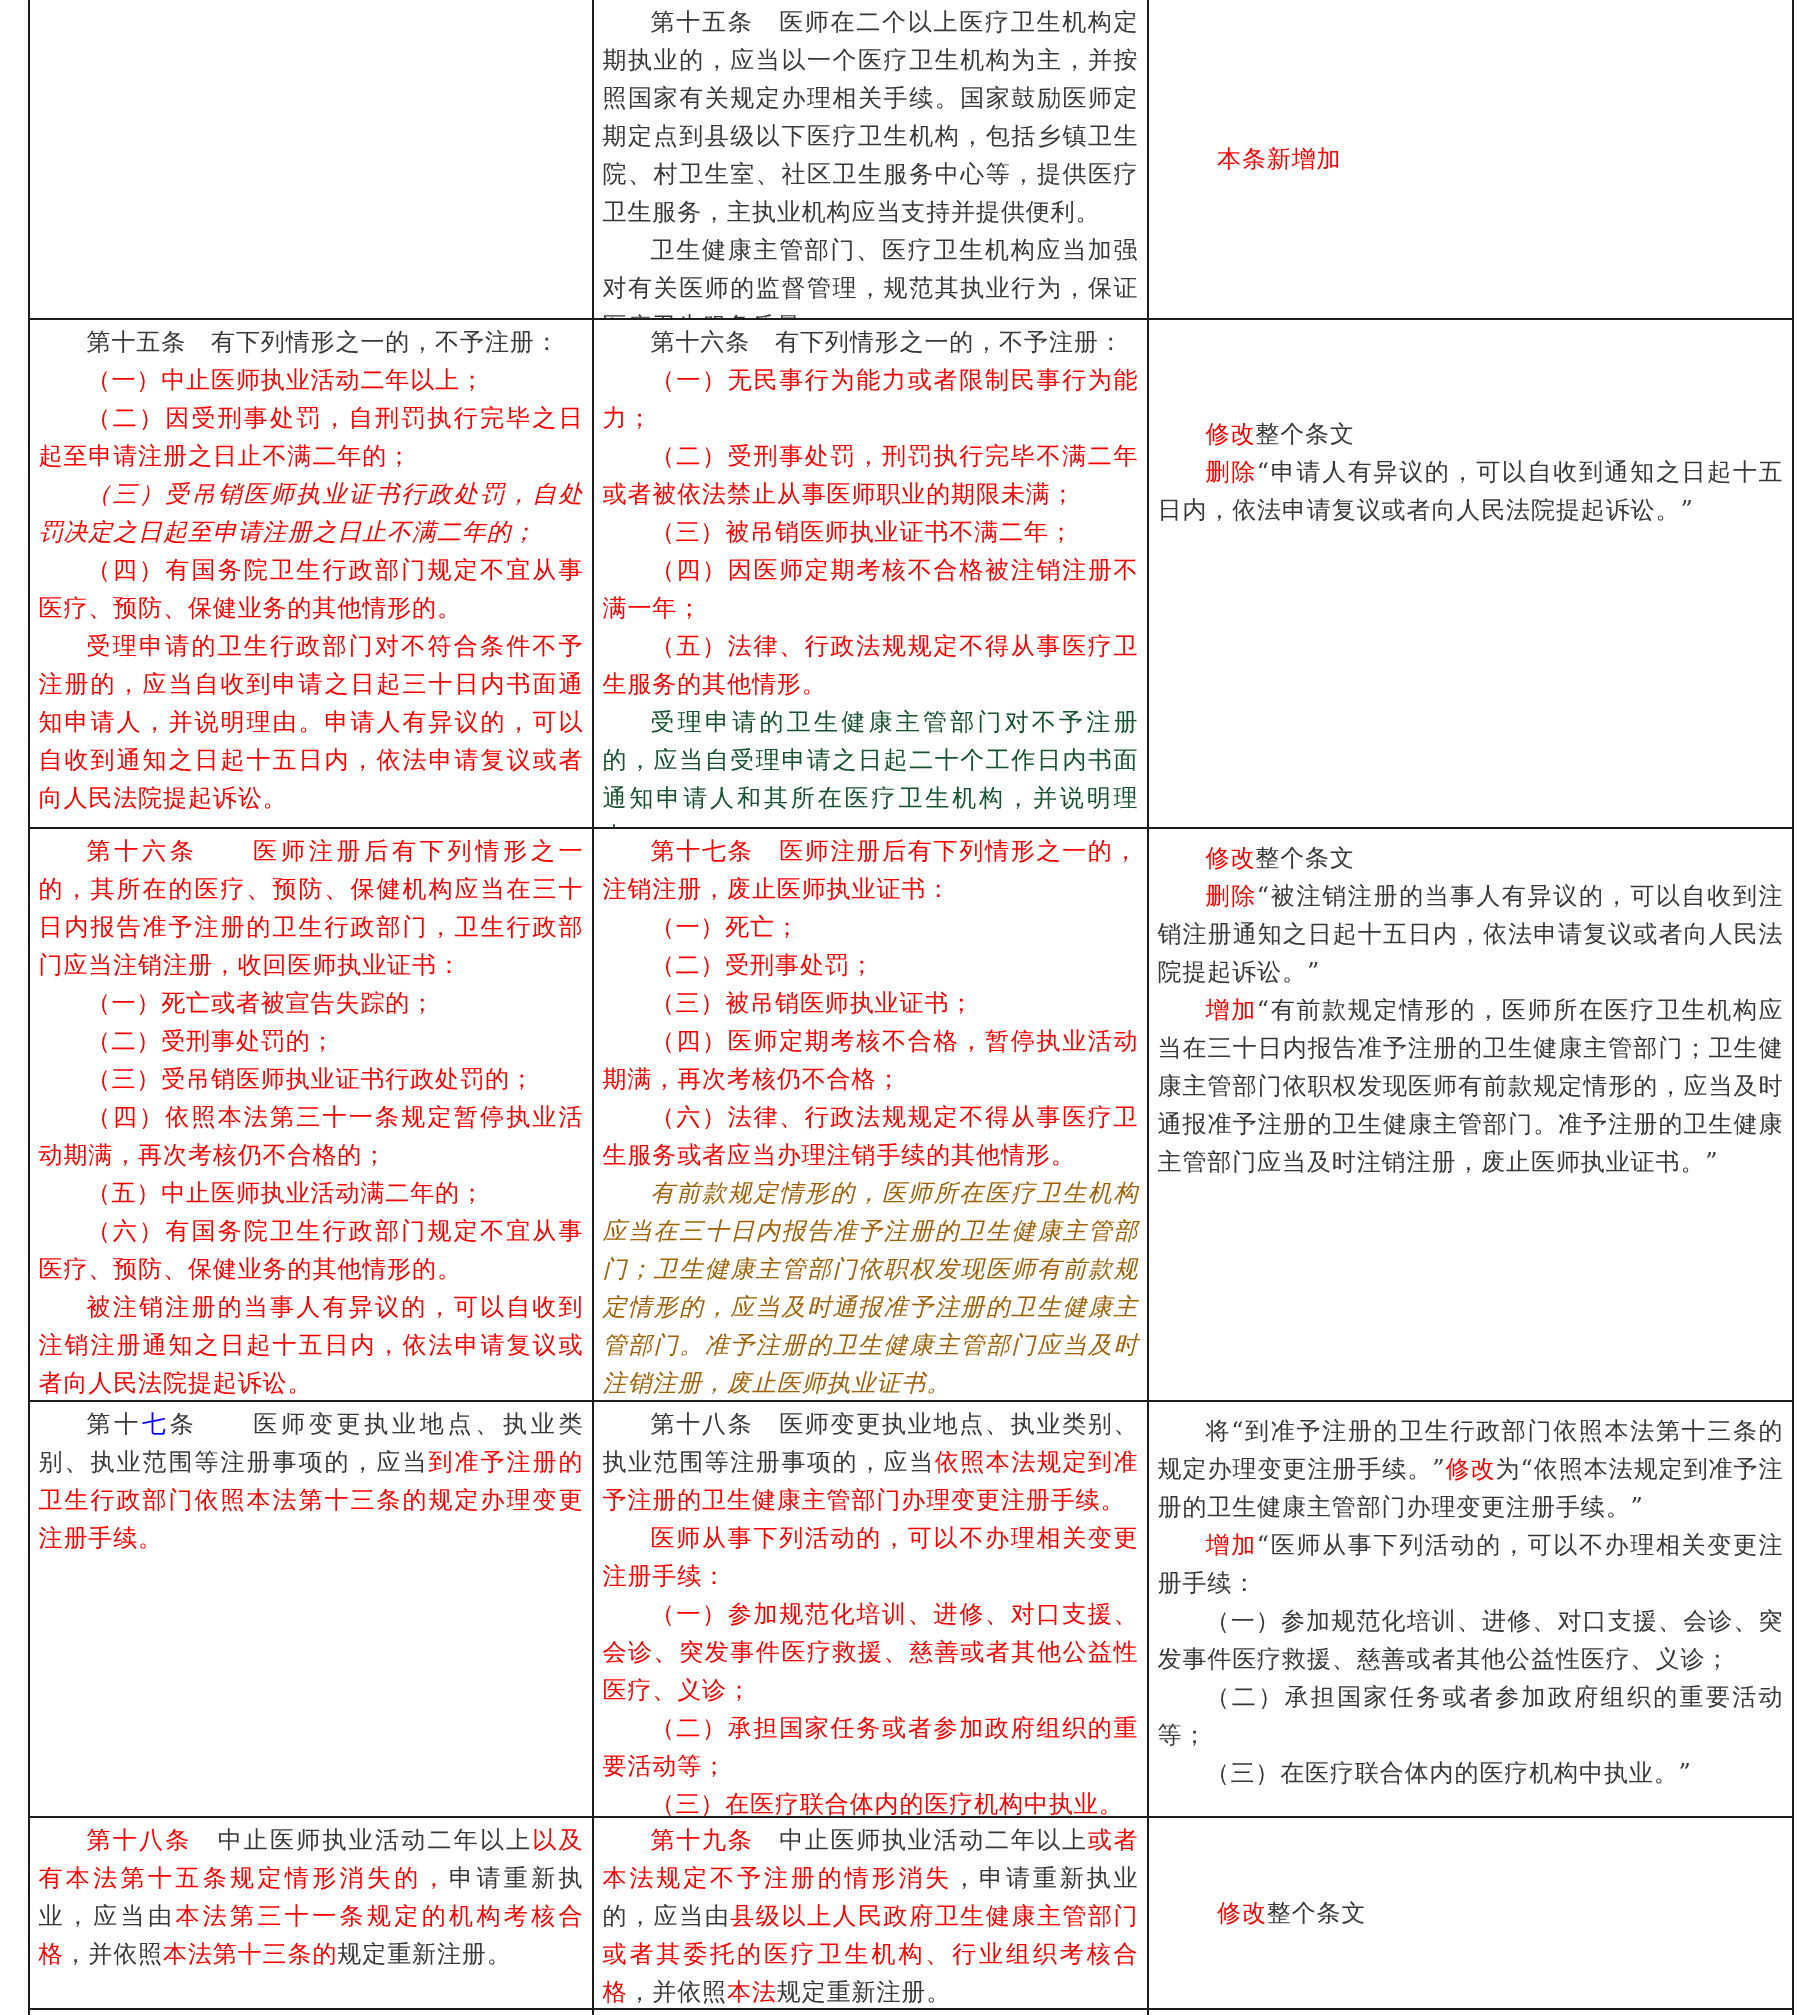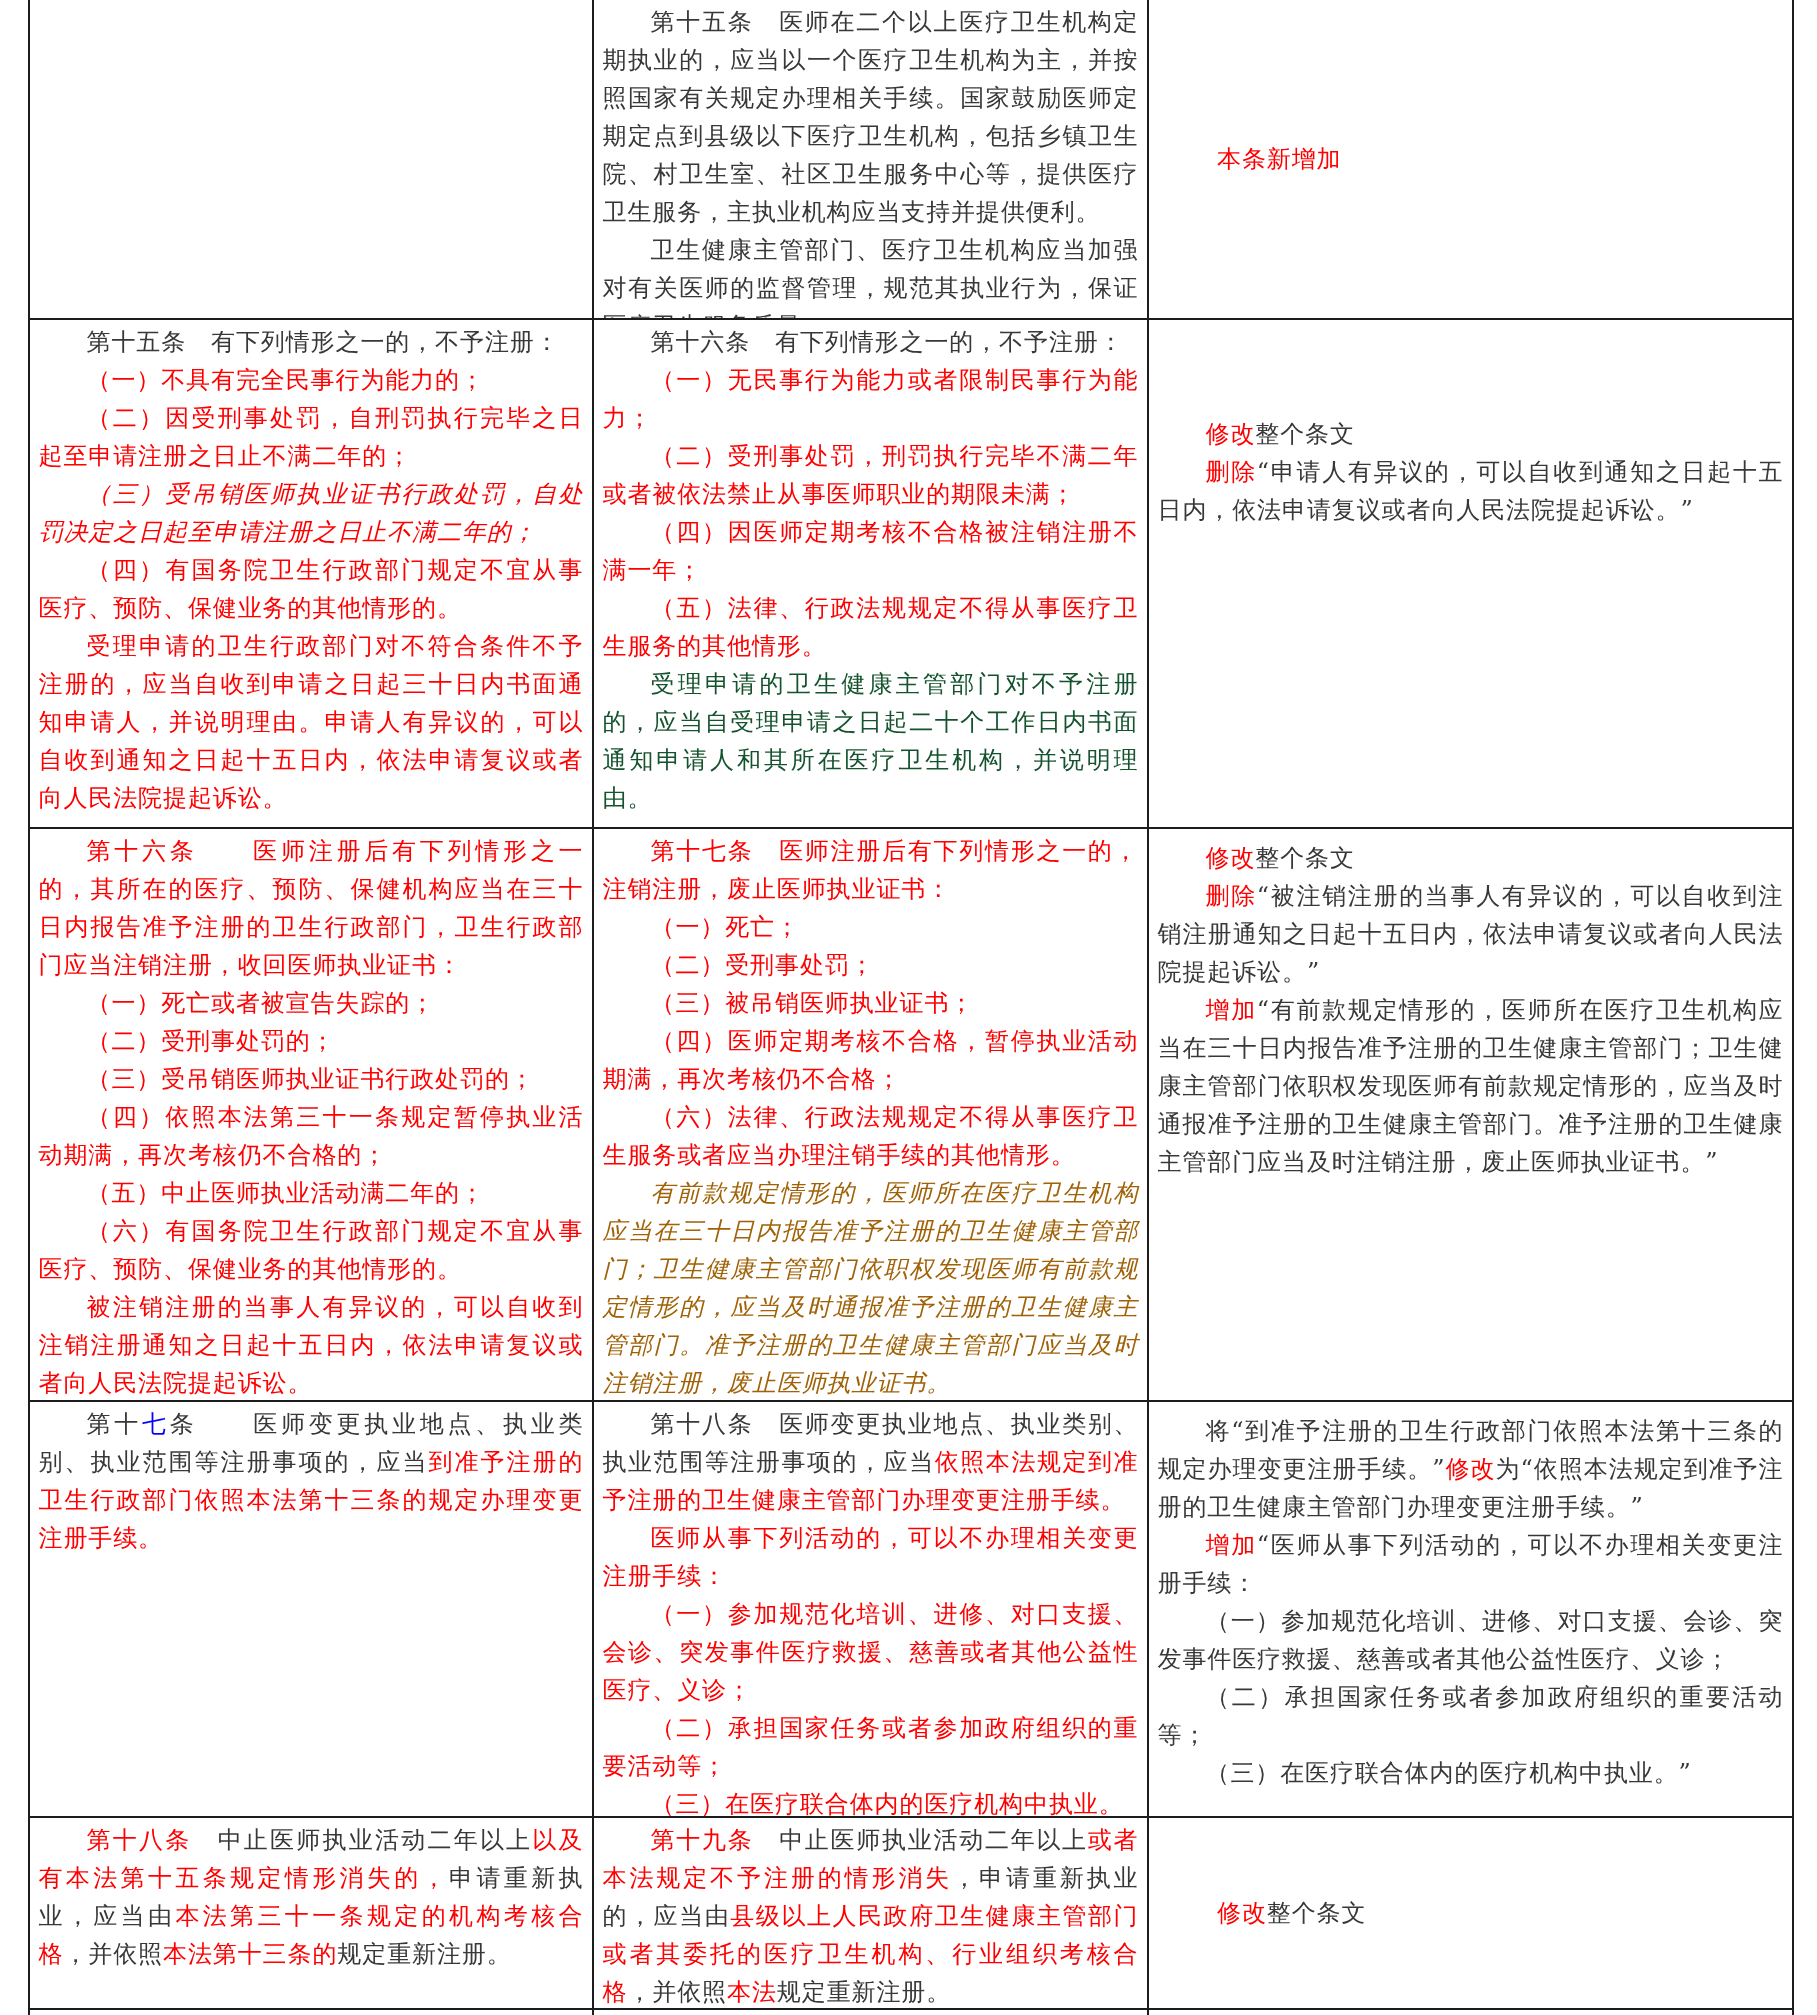--- a/index.html
+++ b/index.html
@@ -45,30 +45,31 @@
         <p class="para"><span style="color: rgb(56, 56, 56);">卫生健康主管部门、医疗卫生机构应当加强对有关医师的监督管理，规范其执业行为，保证医疗卫生服务质量。</span></p>
       </div>
     <div class="cell v-center">
         <p class="para"><span style="color: rgb(254, 0, 0);">本条新增加</span></p>
       </div>
   </div>
 
   <div class="t-row r1">
     <div class="cell">
         <p class="para"><span style="color: rgb(56, 56, 56);">第十五条　有下列情形之一的，不予注册：</span></p>
-        <p class="para"><span style="color: rgb(254, 0, 0);">（一）不具有完全民事行为能力的；</span></p>
+        <p class="para"><span style="color: rgb(254, 0, 0);">（一）中止医师执业活动二年以上；</span></p>
         <p class="para"><span style="color: rgb(254, 0, 0);">（二）因受刑事处罚，自刑罚执行完毕之日起至申请注册之日止不满二年的；</span></p>
         <p class="para"><span style="color: rgb(254, 0, 0); font-style: italic;">（三）受吊销医师执业证书行政处罚，自处罚决定之日起至申请注册之日止不满二年的；</span></p>
         <p class="para"><span style="color: rgb(254, 0, 0);">（四）有国务院卫生行政部门规定不宜从事医疗、预防、保健业务的其他情形的。</span></p>
         <p class="para"><span style="color: rgb(254, 0, 0);">受理申请的卫生行政部门对不符合条件不予注册的，应当自收到申请之日起三十日内书面通知申请人，并说明理由。申请人有异议的，可以自收到通知之日起十五日内，依法申请复议或者向人民法院提起诉讼。</span></p>
       </div>
     <div class="cell">
         <p class="para"><span style="color: rgb(56, 56, 56);">第十六条　有下列情形之一的，不予注册：</span></p>
         <p class="para"><span style="color: rgb(254, 0, 0);">（一）无民事行为能力或者限制民事行为能力；</span></p>
         <p class="para"><span style="color: rgb(254, 0, 0);">（二）受刑事处罚，刑罚执行完毕不满二年或者被依法禁止从事医师职业的期限未满；</span></p>
+        <p class="para"><span style="color: rgb(254, 0, 0);">（三）被吊销医师执业证书不满二年；</span></p>
         <p class="para"><span style="color: rgb(254, 0, 0);">（四）因医师定期考核不合格被注销注册不满一年；</span></p>
         <p class="para"><span style="color: rgb(254, 0, 0);">（五）法律、行政法规规定不得从事医疗卫生服务的其他情形。</span></p>
         <p class="para"><span style="color: #14532d;">受理申请的卫生健康主管部门对不予注册的，应当自受理申请之日起二十个工作日内书面通知申请人和其所在医疗卫生机构，并说明理由。</span></p>
       </div>
     <div class="cell pad-top">
         <p class="para"><span style="color: rgb(254, 0, 0);">修改</span><span style="color: rgb(56, 56, 56);">整个条文</span></p>
         <p class="para"><span style="color: rgb(254, 0, 0);">删除</span><span style="color: rgb(56, 56, 56);">“申请人有异议的，可以自收到通知之日起十五日内，依法申请复议或者向人民法院提起诉讼。”</span></p>
       </div>
   </div>
 

